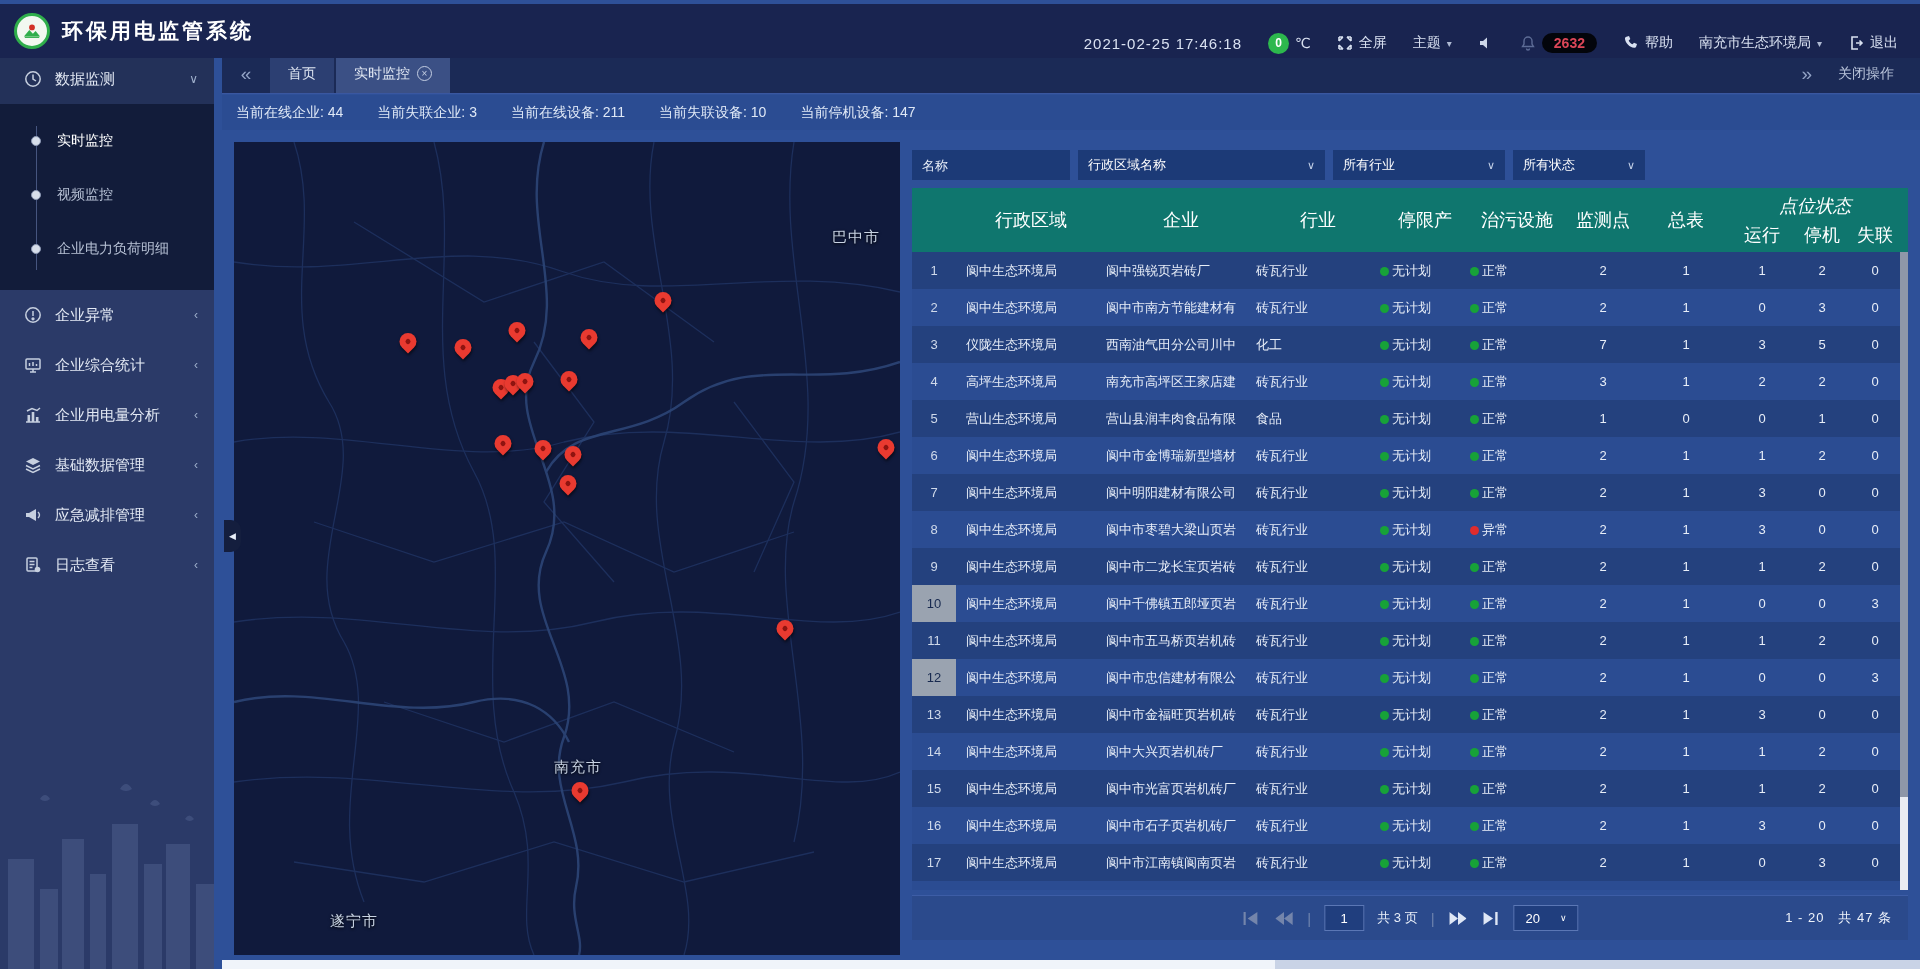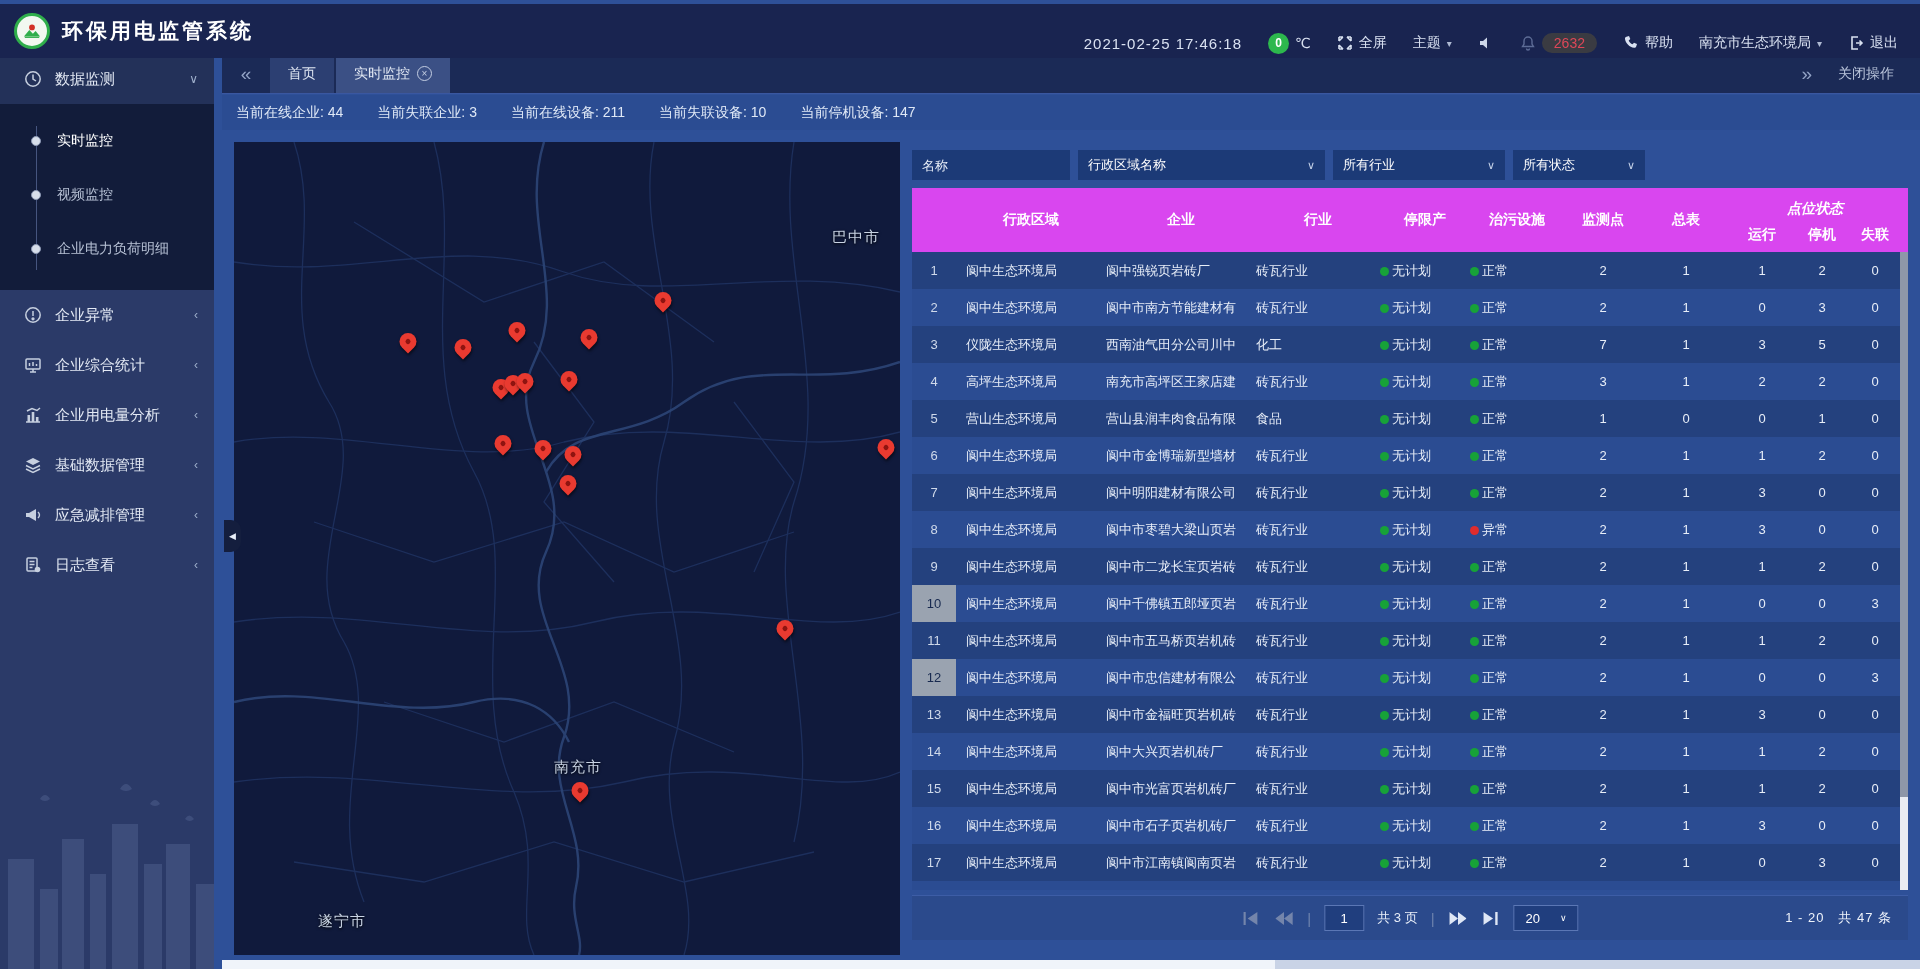--- a/index.html
+++ b/index.html
@@ -9,21 +9,21 @@
   
   #app-header { position:absolute; left:0; top:4px; width:1920px; height:54px; background:#192450; display:flex; align-items:center; z-index:30; }
   .logo-wrap { width:36px; height:36px; margin-left:14px; border-radius:50%; background:#f2f8f1; border:3px solid #2fae4b; display:flex; align-items:center; justify-content:center; }
   .logo-inner { width:18px; height:18px; }
   .app-title { font-size:21px; font-weight:bold; letter-spacing:3px; color:#ffffff; margin-left:12px; }
   .header-right { margin-left:auto; display:flex; align-items:center; gap:26px; padding-right:22px; font-size:14px; color:#d9e1f1;margin-top:24px; }
   .header-item { display:flex; align-items:center; gap:6px; cursor:pointer; white-space:nowrap; }
   .datetime { font-size:15px; letter-spacing:1px; }
   .temp-badge { width:21px; height:21px; border-radius:50%; background:#2db84d; color:#fff; font-size:12px; font-weight:bold; display:flex; align-items:center; justify-content:center; }
   .caret { font-size:10px; color:#aeb9d2; }
-  .notif-pill { background:#404040; border-radius:11px; padding:2px 12px; color:#ff4d5a; font-weight:normal; font-size:14px; opacity:.85; }
+  .notif-pill { background:#000000; border-radius:11px; padding:2px 12px; color:#ff4d5a; font-weight:bold; font-size:14px; opacity:.85; }
   .hicon { width:16px; height:16px; display:inline-block; }
   .hicon svg { width:100%; height:100%; display:block; }
 
   
   #sidebar { position:absolute; left:0; top:54px; width:214px; height:915px; background:#2b3a68; z-index:20; overflow:hidden; }
   .menu-group { height:50px; display:flex; align-items:center; padding:0 16px 0 24px; font-size:15px; color:#e3e9f4; cursor:pointer; }
   .menu-group .micon { width:18px; height:18px; margin-right:13px; flex:0 0 auto; }
   .menu-group .micon svg { width:100%; height:100%; display:block; }
   .menu-group .glabel { flex:1; }
   .menu-group .gchev { color:#9fb0cc; font-size:12px; }
@@ -65,21 +65,21 @@
   #right-panel { position:absolute; left:690px; top:12px; width:996px; height:813px; }
   #filter-row { display:flex; gap:8px; height:30px; margin-top:8px; }
   .filter-box { background:#1c3a77; color:#fff; font-size:13px; display:flex; align-items:center; padding:0 10px; border:none; }
   .filter-box .fcaret { margin-left:auto; color:#c6d2e8; font-size:11px; }
   #f-name { width:158px; }  #f-name input { background:transparent; border:none; outline:none; color:#fff; font-size:13px; width:100%; font-family:inherit; }
   #f-name input::placeholder { color:#e8eef8; opacity:1; }
   #f-region { width:247px; } #f-industry { width:172px; } #f-status { width:132px; }
 
   
   #table { position:absolute; left:0; top:46px; width:996px; height:702px; overflow:hidden; }
-  #thead { height:64px; background:#d946ef; display:flex; font-size:14px; font-weight:bold; color:#ffffff; }
+  #thead { height:64px; background:#0f766e; display:flex; font-size:18px; font-weight:normal; color:#ffffff; }
   .hc { display:flex; align-items:center; justify-content:center; text-align:center; }
   #pt-group { display:flex; flex-direction:column; }
   #pt-group .gtop { height:30px; display:flex; align-items:flex-end; justify-content:center; font-style:italic; }
   #pt-group .gbot { flex:1; display:flex; align-items:center; }
   #pt-group .gbot span { display:flex; align-items:center; justify-content:center; }
   #tbody { position:relative; height:638px; overflow:hidden; }
   .trow { height:37px; display:flex; align-items:center; font-size:13px; color:#e8eef8; }
   .trow.odd  { background:#24417e; }
   .trow.even { background:#2b4c92; }
   .cell { overflow:hidden; white-space:nowrap; }
@@ -372,21 +372,21 @@
         <div class="pin" style="left: 309px; top: 315px;"></div>
         <div class="pin" style="left: 339px; top: 321px;"></div>
         <div class="pin" style="left: 334px; top: 350px;"></div>
         <div class="pin" style="left: 652px; top: 314px;"></div>
         <div class="pin" style="left: 551px; top: 495px;"></div>
         <div class="pin" style="left: 346px; top: 657px;"></div>
       </div>
     <div id="map-labels-root">
         <div class="map-label" style="left: 598px; top: 86px;">巴中市</div>
         <div class="map-label" style="left: 320px; top: 616px;">南充市</div>
-        <div class="map-label" style="left: 84px; top: 770px;">遂宁市</div>
+        <div class="map-label" style="left: 96px; top: 770px;">遂宁市</div>
       </div>
   </div>
 
   <div id="right-panel">
 
     <div id="filter-row">
       <div class="filter-box" id="f-name">
         <input type="text" placeholder="名称" style="">
       </div>
       <div class="filter-box" id="f-region">

